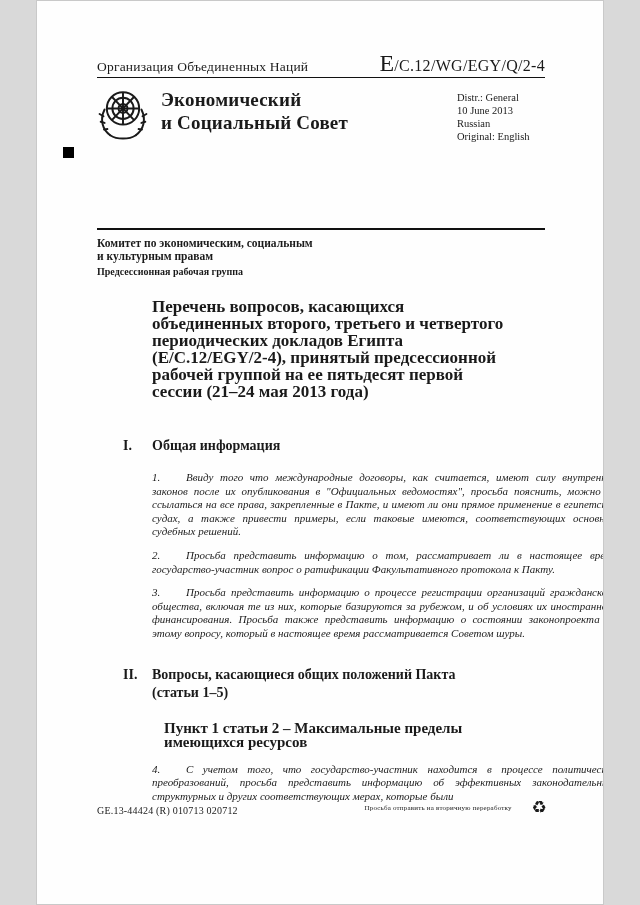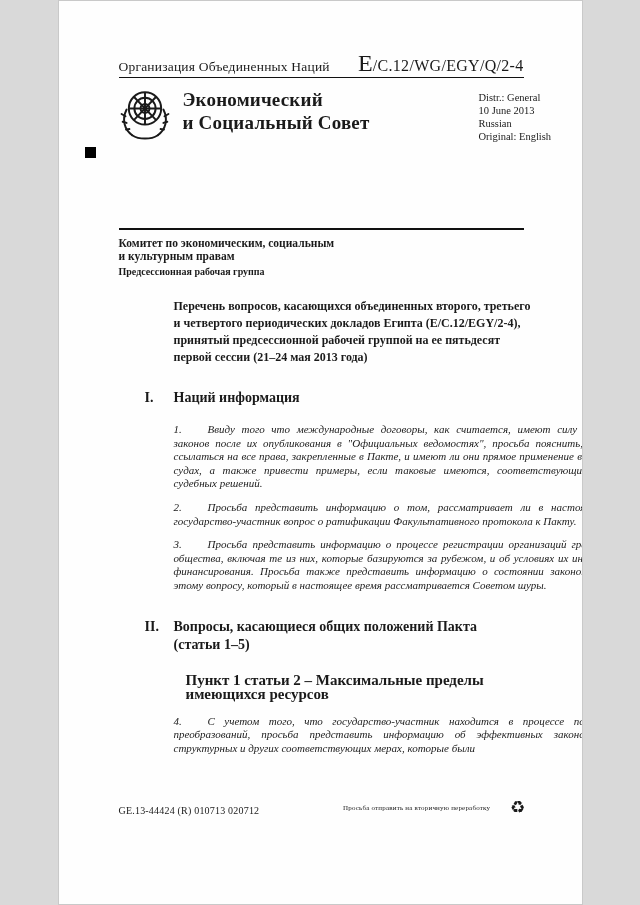--- a/index.html
+++ b/index.html
@@ -1,19 +1,19 @@
 <!DOCTYPE html>
 <html><head>
 <meta charset="utf-8">
 <style>
   * { margin:0; padding:0; box-sizing:border-box; }
   html,body { background:#d9d9d9; }
   body { font-family:"Liberation Serif", serif; color:#1a1a1a; }
   .page {
-    position:relative; width:525px; height:905px; margin:0 auto;
+    position:relative; width:568px; height:905px; margin:0 auto;
     background:#fefefe; overflow:hidden; border:1px solid #c9c9c9;
   }
   
   .org-line {
     position:absolute; left:60px; right:58px; top:50px;
     display:flex; justify-content:space-between; align-items:baseline;
   }
   .org-name { font-size:13.5px; letter-spacing:0.2px; }
   .docsym { display:flex; align-items:baseline; }
   .big-e { font-size:24px; line-height:1; }
@@ -28,21 +28,21 @@
   .square { position:absolute; left:26px; top:146px; width:11px; height:11px; background:#000; }
 
   .rule-thick { position:absolute; left:60px; right:58px; top:227px; border-top:2px solid #111; }
 
   .committee { position:absolute; left:60px; top:236px; }
   .committee-name { font-weight:bold; font-size:11.5px; line-height:13px; }
   .committee-sub { font-weight:bold; font-size:10px; margin-top:3px; }
 
   
   .content { position:absolute; left:115px; top:297px; width:465px; }
-  .doc-title { font-weight:bold; font-size:12px; line-height:17px; max-width:358px; margin-bottom:23px; }
+  .doc-title { font-weight:bold; font-size:17px; line-height:17px; max-width:358px; margin-bottom:37px; }
 
   .sec-head { position:relative; font-weight:bold; font-size:14px; line-height:18px; margin-bottom:16px; }
   .sec-num { position:absolute; left:-29px; }
   .sec-head-text { display:inline-block; max-width:348px; vertical-align:top; }
 
   .para { font-size:11px; line-height:13.6px; text-align:justify; margin-bottom:10px;font-style:italic; }
   .pnum { display:inline-block; width:34px; }
 
   .section-2 { margin-top:25px; }
   .sub-head { font-weight:bold; font-size:15px; line-height:14.5px; max-width:372px; margin:19px 12px 13px; }
@@ -119,21 +119,21 @@
     </div>
     <div class="committee-sub">Предсессионная рабочая группа</div>
   </div>
 
   <div class="content">
 
     <div class="doc-title">Перечень вопросов, касающихся объединенных второго, третьего и четвертого периодических докладов Египта (E/C.12/EGY/2-4), принятый предсессионной рабочей группой на ее пятьдесят первой сессии (21–24 мая 2013 года)</div>
 
     <div class="section">
       <div class="sec-head">
-        <span class="sec-num">I.</span><span class="sec-head-text">Наций информация</span>
+        <span class="sec-num">I.</span><span class="sec-head-text">Общая информация</span>
       </div>
       <p class="para"><span class="pnum">1.</span><span>Ввиду того что международные договоры, как считается, имеют силу внутренних законов после их опубликования в "Официальных ведомостях", просьба пояснить, можно ли ссылаться на все права, закрепленные в Пакте, и имеют ли они прямое применение в египетских судах, а также привести примеры, если таковые имеются, соответствующих основных судебных решений.</span></p>
       <p class="para"><span class="pnum">2.</span><span>Просьба представить информацию о том, рассматривает ли в настоящее время государство-участник вопрос о ратификации Факультативного протокола к Пакту.</span></p>
       <p class="para"><span class="pnum">3.</span><span>Просьба представить информацию о процессе регистрации организаций гражданского общества, включая те из них, которые базируются за рубежом, и об условиях их иностранного финансирования. Просьба также представить информацию о состоянии законопроекта по этому вопросу, который в настоящее время рассматривается Советом шуры.</span></p>
     </div>
 
     <div class="section section-2">
       <div class="sec-head">
         <span class="sec-num">II.</span><span class="sec-head-text">Вопросы, касающиеся общих положений Пакта (статьи 1–5)</span>
       </div>

